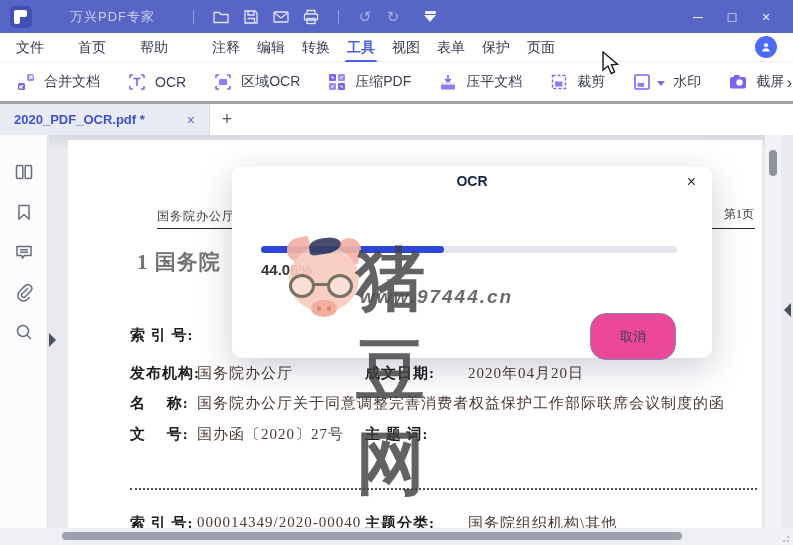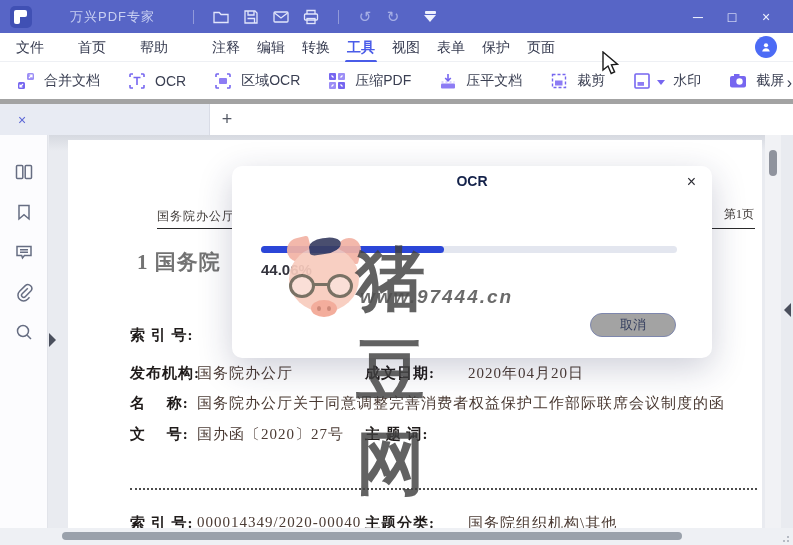--- a/index.html
+++ b/index.html
@@ -24,21 +24,21 @@
 
   
   .menubar { position:absolute; left:0; top:33px; width:793px; height:29px; background:#fff; border-bottom:1px solid #eef0f4; display:flex; align-items:center; padding:8px 16px;text-align:right; }
   .menu-item { font-size:14px; color:#353a4f; margin-right:34px; padding:4px 0 3px; position:relative; white-space:nowrap; }
   .menu-item.tight { margin-right:17px; }
   .menu-item.active { color:#4a5ce8; font-weight:bold; }
   .menu-item.active::after { content:""; position:absolute; left:-2px; right:-2px; bottom:-3px; height:3px; background:#4a5ce8; border-radius:2px; }
   .avatar { margin-left:auto; width:22px; height:22px; border-radius:50%; background:#4c6bf5; display:flex; align-items:center; justify-content:center; }
 
   
-  .toolbar { position:absolute; left:0; top:62px; width:793px; height:42px; background:#fff; border-bottom:5px solid #a3a3a3; display:flex; align-items:center; padding:0 0 0 16px; overflow:hidden; }
+  .toolbar { position:absolute; left:0; top:62px; width:793px; height:42px; background:#fff; border-bottom:3px solid #a3a3a3; display:flex; align-items:center; padding:0 0 0 16px; overflow:hidden; }
   .tool { display:flex; align-items:center; margin-right:27px; white-space:nowrap; flex:0 0 auto; }
   .tool svg { flex:0 0 auto; }
   .tool-label { font-size:14px; color:#3a3f52; margin-left:8px; }
   .caret { width:0; height:0; border-left:4px solid transparent; border-right:4px solid transparent; border-top:5px solid #7666f0; margin-left:5px; align-self:flex-end; margin-bottom:6px; }
   .ovf-chevron { position:absolute; right:1px; top:12px; font-size:16px; color:#3a3f52; }
 
   
   .tabbar { position:absolute; left:0; top:104px; width:793px; height:31px; background:#fff; display:flex; align-items:stretch; }
   .tab { width:210px; background:#e8ebf3; border-right:1px solid #d9dce6; display:flex; align-items:center; padding:0 10px 0 14px; }
   .tab-title { font-size:13px; font-weight:bold; color:#3f51d1; flex:1; overflow:hidden; white-space:nowrap; }
@@ -77,21 +77,21 @@
   .grip i:nth-child(1){ right:0; bottom:0; } .grip i:nth-child(2){ right:4px; bottom:0; } .grip i:nth-child(3){ right:0; bottom:4px; }
 
   
   .dialog { position:absolute; left:232px; top:166px; width:480px; height:192px; background:#fff; border-radius:10px; box-shadow:0 10px 34px rgba(30,38,80,.22); z-index:50; }
   .dlg-title { position:absolute; left:0; right:0; top:7px; text-align:center; font-size:14px; font-weight:bold; color:#14224a; }
   .dlg-close { position:absolute; right:16px; top:8px; font-size:16px; color:#2b2b33; line-height:16px; }
   .dlg-status { position:absolute; left:29px; top:50px; font-size:15px; font-weight:bold; color:#17265c; }
   .dlg-track { position:absolute; left:29px; top:80px; width:416px; height:7px; background:#e3e6ef; border-radius:4px; }
   .dlg-fill { height:7px; background:#2b46d8; border-radius:4px; width:44%; }
   .dlg-pct { position:absolute; left:29px; top:95px; font-size:15px; font-weight:bold; color:#33333d; }
-  .dlg-cancel { position:absolute; left:358px; top:147px; width:86px; height:24px; border:1px solid #7e87ad; border-radius:16px; background:#a3a3a3; display:flex; align-items:center; justify-content:center; font-size:13px; color:#333d5e; }
+  .dlg-cancel { position:absolute; left:358px; top:147px; width:86px; height:47px; border:1px solid #7e87ad; border-radius:16px; background:#ec4899; display:flex; align-items:center; justify-content:center; font-size:13px; color:#333d5e; }
 
   
   .watermark { position:absolute; left:0; top:0; z-index:60; pointer-events:none; }
   .wm-brand { position:absolute; left:356px; top:234px; font-size:69px; font-weight:900; color:rgba(64,64,64,.82); letter-spacing:2px; font-family:"Liberation Sans",sans-serif; }
   .wm-url { position:absolute; left:360px; top:286px; font-size:19px; font-weight:bold; font-style:italic; color:rgba(80,80,80,.85); letter-spacing:2px; }
   .pig { position:absolute; left:285px; top:236px; width:78px; height:90px; opacity:.92; }
   .pig .ear { position:absolute; width:24px; height:24px; background:#f3b3a4; border-radius:50% 10% 50% 50%; top:2px; }
   .pig .ear.l { left:2px; transform:rotate(-14deg); }
   .pig .ear.r { right:2px; transform:rotate(104deg); }
   .pig .face { position:absolute; left:4px; top:10px; width:70px; height:66px; background:#f8cbbd; border-radius:50%; }
@@ -236,20 +236,21 @@
           <circle cx="11.5" cy="10.5" r="3.2" fill="#fff"></circle>
         </svg>
       <span class="tool-label">截屏</span>
     </div>
 
     <span class="ovf-chevron">›</span>
   </div>
 
   <div class="tabbar">
     <div class="tab">
+      <span class="tab-title">2020_PDF_OCR.pdf *</span>
       <span class="tab-close">×</span>
     </div>
     <div class="tab-new">+</div>
   </div>
 
   <div class="workspace">
     <div class="docarea-shadow"></div>
 
     <div class="sidebar">
       <div class="side-ic">

